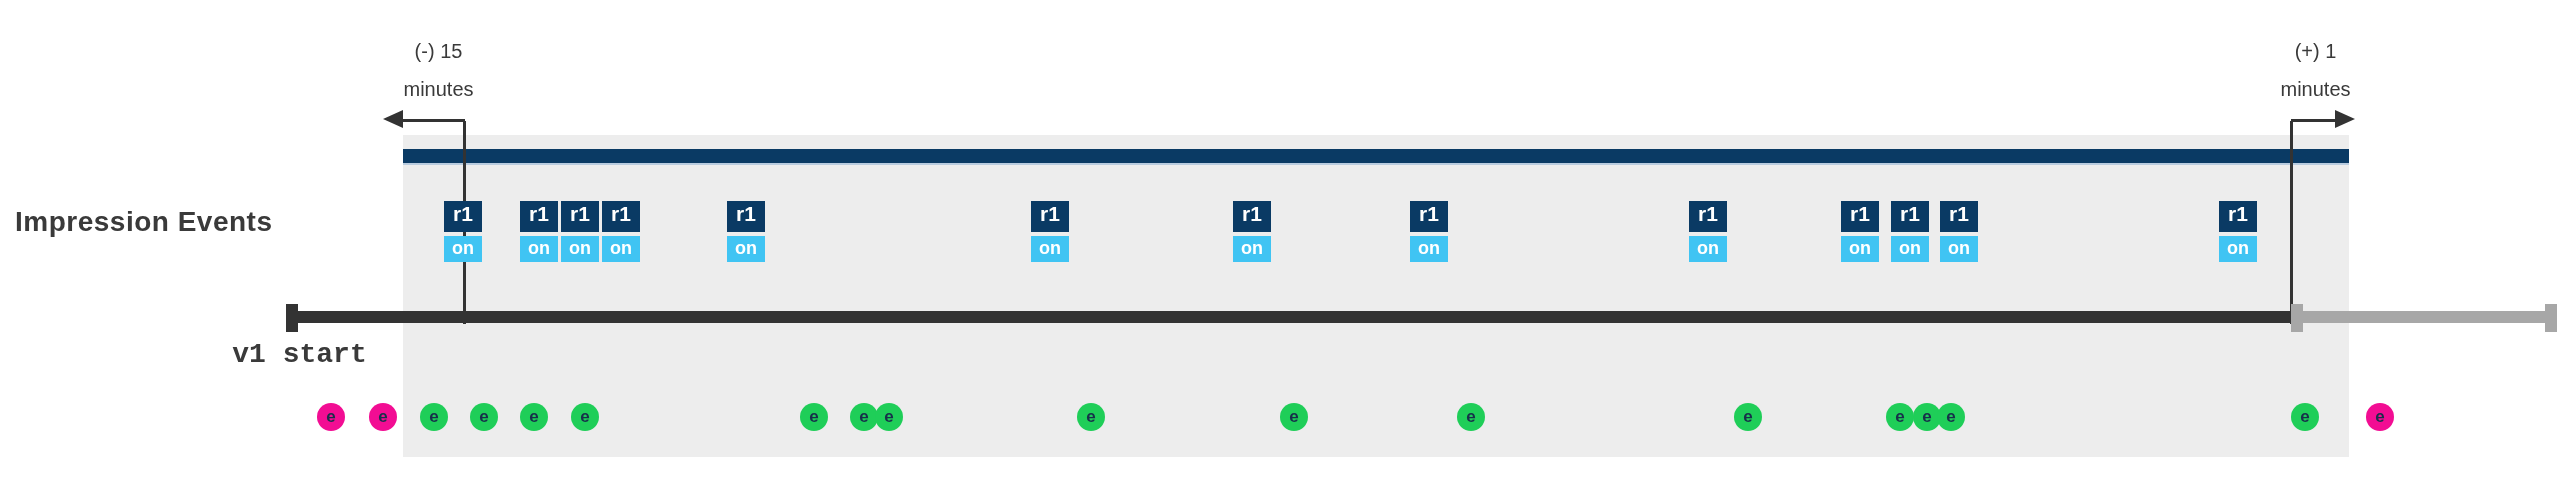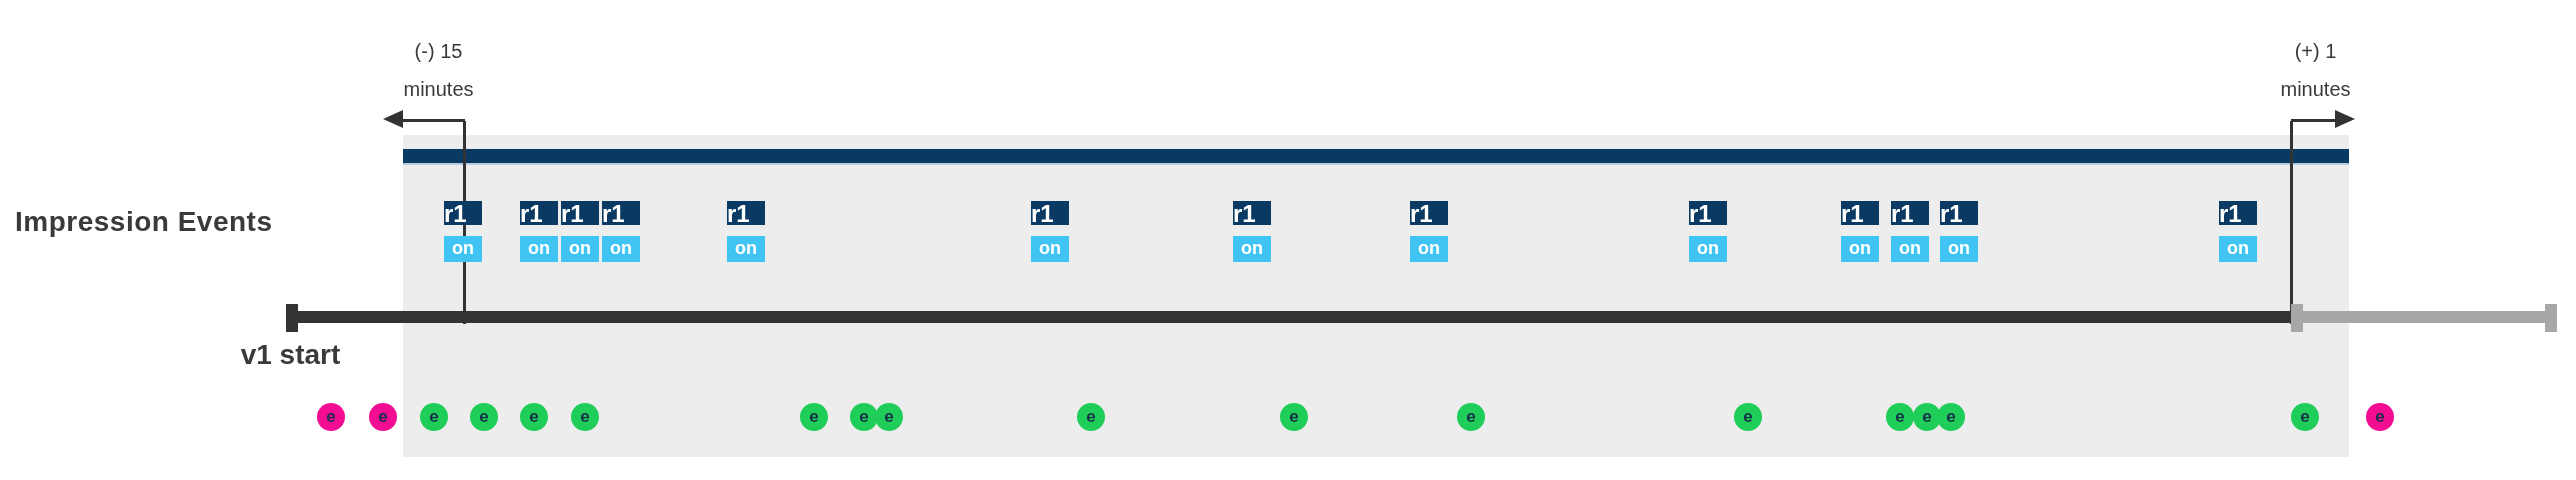--- a/index.html
+++ b/index.html
@@ -35,25 +35,26 @@
     letter-spacing: 0.5px;
     white-space: nowrap;
   }
   #impression-label { top: 206px; }
   #external-label { top: 401px; }
   
   .r1-box {
     position: absolute;
     top: 201px;
     width: 38px;
-    height: 24px;
+    height: 31px;
     background: var(--navy, #0A3A64);
     color: #ffffff;
-    font-size: 24px;
+    font-size: 21px;
     font-weight: 700;
+    text-align: center;
     line-height: 25.5px;
   }
   .on-box {
     position: absolute;
     top: 236px;
     width: 38px;
     height: 25.5px;
     background: var(--light-blue, #40C4F3);
     color: #ffffff;
     font-size: 18px;
@@ -201,21 +202,21 @@
       <div class="r1-box" style="left: 2219px;">r1</div>
       <div class="on-box" style="left: 2219px;">on</div>
     </div>
 
   <div class="bar-cap cap-dark" id="v1-cap" style="left: 286px;"></div>
   <div id="v1-bar" style="left: 286px; width: 2006px;"></div>
   <div class="bar-cap cap-gray" id="v2-cap-start" style="left: 2291px;"></div>
   <div id="v2-bar" style="left: 2291px; width: 266px;"></div>
   <div class="bar-cap cap-gray" id="v2-cap-end" style="left: 2545px;"></div>
 
-  <div class="start-label" id="v1-start-label" style="left: 201px;">v1 start</div>
+  <div class="start-label" id="v1-start-label" style="left: 210px; font-family: Liberation Mono, monospace;">v1 start</div>
 
   <div id="external-layer">
       <div class="evt-circle evt-pink" style="left: 317px;">e</div>
       <div class="evt-circle evt-pink" style="left: 369px;">e</div>
       <div class="evt-circle evt-green" style="left: 420px;">e</div>
       <div class="evt-circle evt-green" style="left: 470px;">e</div>
       <div class="evt-circle evt-green" style="left: 520px;">e</div>
       <div class="evt-circle evt-green" style="left: 571px;">e</div>
       <div class="evt-circle evt-green" style="left: 800px;">e</div>
       <div class="evt-circle evt-green" style="left: 850px;">e</div>

